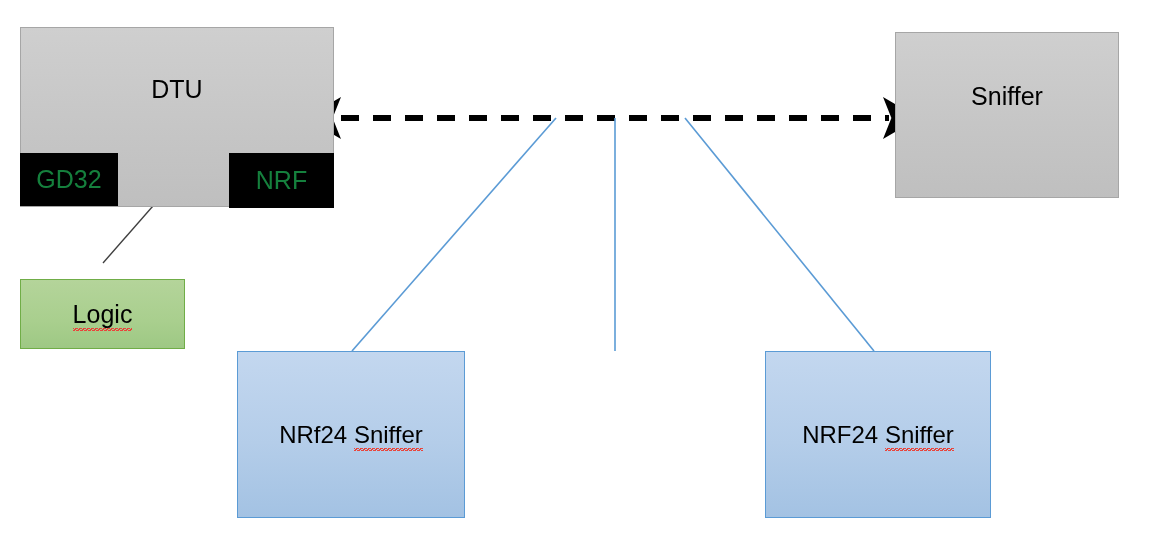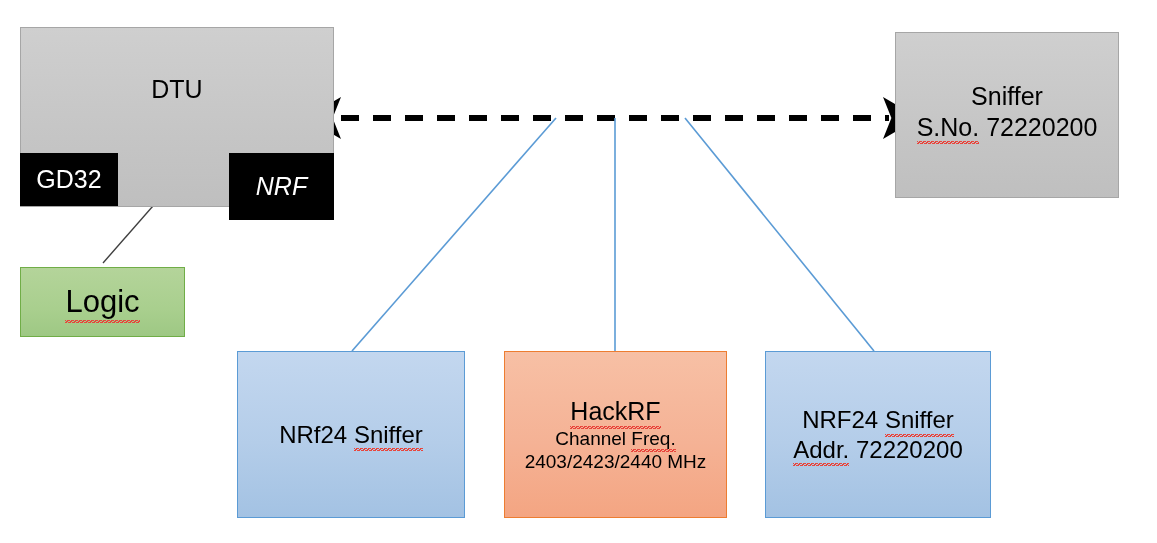--- a/index.html
+++ b/index.html
@@ -44,35 +44,35 @@
     left: 895px; top: 32px; width: 224px; height: 166px;
     justify-content: flex-start;
     padding-top: 48px;
   }
 
   
   .black-box {
     position: absolute;
     box-sizing: border-box;
     background: #000000;
-    color: #ffffff;
+    color: #15803d;
     display: flex;
     align-items: center;
     justify-content: center;
     font-size: 25px;
   }
   #gd32-box { left: 20px; top: 153px; width: 98px; height: 53px; }
-  #nrf-box  { left: 229px; top: 153px; width: 105px; height: 67px; font-style: italic; }
+  #nrf-box  { left: 229px; top: 153px; width: 105px; height: 55px; }
 
   
   #logic-box {
-    left: 20px; top: 267px; width: 165px; height: 70px;
+    left: 20px; top: 279px; width: 165px; height: 70px;
     background: linear-gradient(180deg, #b4d49a 0%, #a9cf8e 60%, #9ec884 100%);
     border: 1px solid #70ad47;
-    font-size: 31px;
+    font-size: 25px;
   }
 
   
   .blue-box {
     background: linear-gradient(180deg, #c3d7ef 0%, #b4cde9 55%, #a3c2e3 100%);
     border: 1px solid #5b9bd5;
     font-size: 24px;
   }
   .orange-box {
     background: linear-gradient(180deg, #f7c0a5 0%, #f5b295 55%, #f4a582 100%);
@@ -153,46 +153,30 @@
   <div class="black-box" id="nrf-box">
     <span>NRF</span>
   </div>
 
   <div class="box" id="logic-box">
     <span class="squiggle">Logic</span>
   </div>
 
   <div class="box grey-box" id="inverter-box">
     <span class="text-line">Sniffer</span>
-    <span class="text-line">
-      <span class="squiggle">S.No.</span>
-      <span>72220200</span>
-    </span>
   </div>
 
   <div class="box blue-box" id="sniffer-left-box">
     <span class="text-line">
       <span>NRf24</span>
       <span class="squiggle">Sniffer</span>
     </span>
   </div>
 
-  <div class="box orange-box" id="hackrf-box">
-    <span class="text-line hackrf-title squiggle">HackRF</span>
-    <span class="text-line hackrf-sub">
-      <span>Channel</span>
-      <span class="squiggle">Freq.</span>
-    </span>
-    <span class="text-line hackrf-sub">2403/2423/2440 MHz</span>
-  </div>
 
   <div class="box blue-box" id="sniffer-right-box">
     <span class="text-line">
       <span>NRF24</span>
       <span class="squiggle">Sniffer</span>
     </span>
-    <span class="text-line">
-      <span class="squiggle">Addr.</span>
-      <span>72220200</span>
-    </span>
   </div>
 
 </div>
 
 </body></html>

